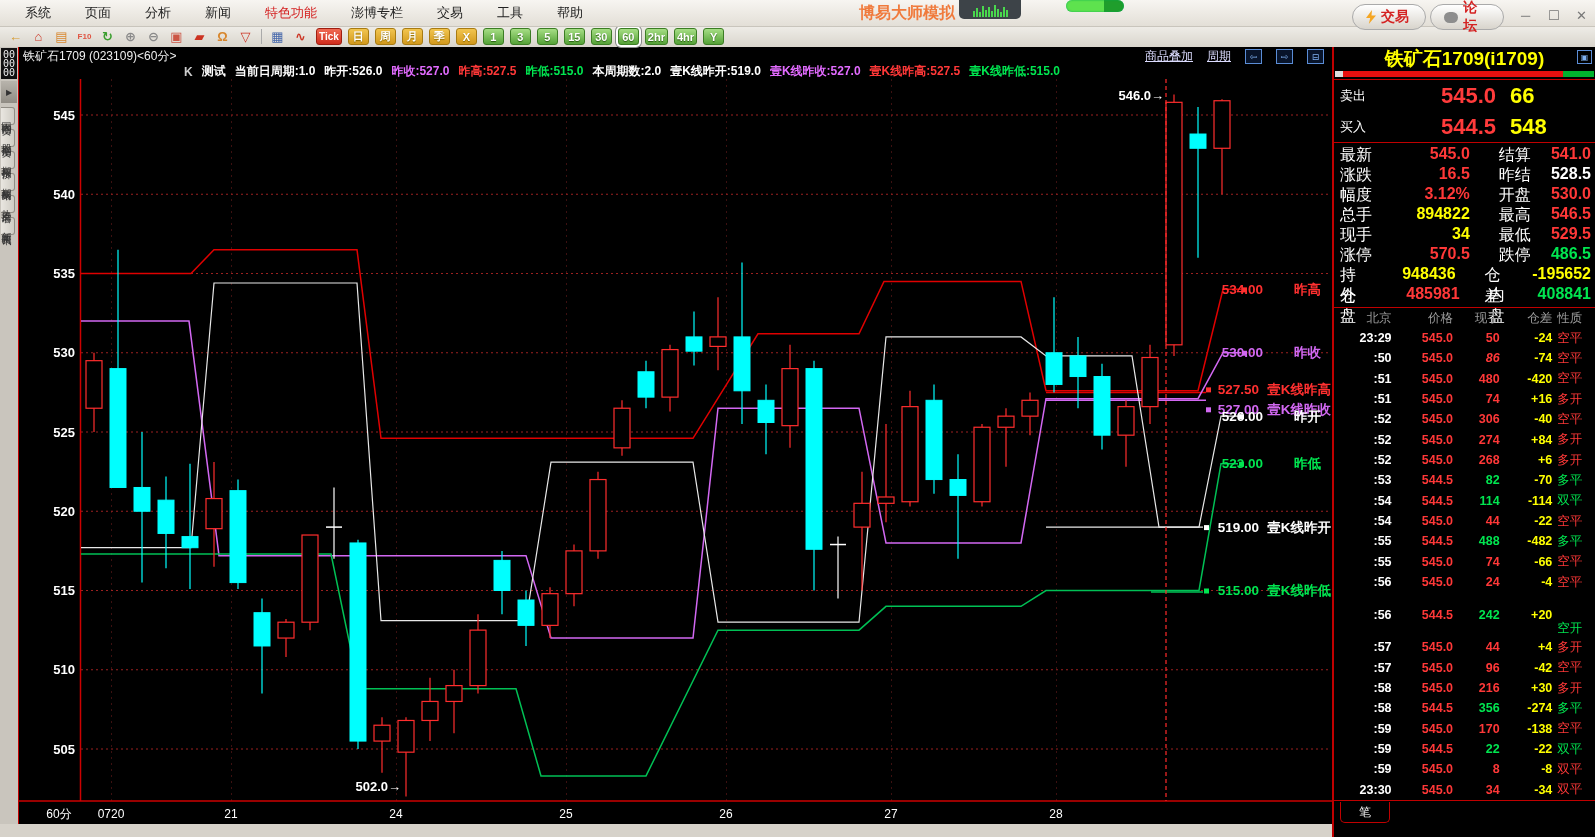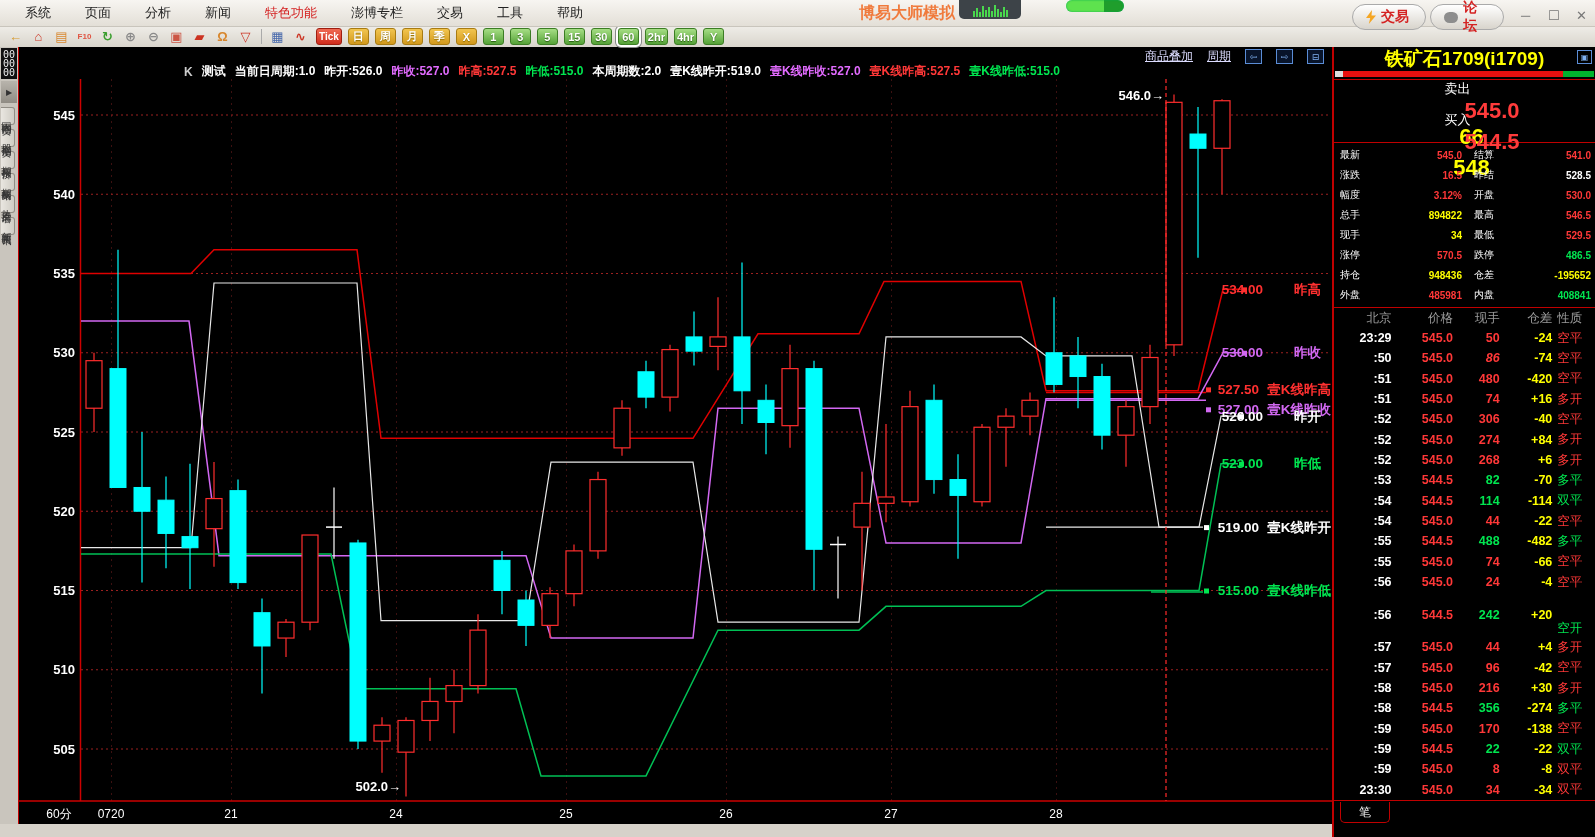--- a/index.html
+++ b/index.html
@@ -64,26 +64,26 @@
     border-left:2px solid #c00000;border-top:1px solid #c00000;box-sizing:border-box;}
   .rtitle{height:24px;display:flex;align-items:center;justify-content:center;position:relative;}
   .rtitle .txt{color:#ffff00;font-size:19px;font-weight:bold;letter-spacing:0px;}
   .rtitle .mini{position:absolute;right:3px;top:3px;width:13px;height:12px;border:1px solid #5b8dd6;
     color:#7fb0f0;font-size:8px;display:flex;align-items:center;justify-content:center;}
   .gauge{height:6px;margin:0 1px 2px 1px;display:flex;}
   .gauge .w{background:#ddd;width:3%;}
   .gauge .r{background:#e81010;}
   .gauge .g{background:#00b22d;}
   .rsep{height:0;border-top:1px solid #c00000;}
-  .bidask{height:31px;display:flex;align-items:center;flex-direction:column;}
+  .bidask{height:31px;display:flex;align-items:center;}
   .bidask .lbl{color:#fff;font-size:13px;width:46px;padding-left:6px;}
   .bidask .pr{color:#ff3b3b;font-size:22px;font-weight:bold;width:110px;text-align:right;}
   .bidask .vol{color:#ffff00;font-size:22px;font-weight:bold;margin-left:14px;}
   .stats{padding:2px 0;}
-  .srow{height:20px;display:flex;align-items:center;font-size:10px;font-weight:bold;}
+  .srow{height:20px;display:flex;align-items:flex-start;font-size:16px;font-weight:bold;gap:17px;}
   .srow .l{color:#fff;font-weight:normal;width:38px;padding-left:6px;}
   .srow .v1{width:84px;text-align:right;}
   .srow .l2{color:#fff;font-weight:normal;width:38px;padding-left:12px;}
   .srow .v2{flex:1;text-align:right;padding-right:4px;}
   .thead{height:20px;display:flex;align-items:center;color:#9a9a9a;font-size:12.5px;}
   .trows{height:472px;display:flex;flex-direction:column;}
   .trow{flex:1;display:flex;align-items:center;font-size:12.5px;font-weight:bold;}
   .c-time{width:58px;text-align:right;color:#fff;}
   .c-price{width:62px;text-align:right;}
   .c-vol{width:47px;text-align:right;}
@@ -187,20 +187,23 @@
         <div class="vtab">国内期货</div>
         <div class="vtab">股指期货</div>
         <div class="vtab">期权报价</div>
         <div class="vtab">期权策略</div>
         <div class="vtab">热点排名</div>
         <div class="vtab">新闻资讯</div>
       </div>
   </div>
 
   <div class="chartwin">
+    <div class="ctitle">
+      <span class="t">铁矿石1709 (023109)&lt;60分&gt;</span>
+    </div>
     <div class="clinks">
       <span class="clink">商品叠加</span>
       <span class="clink">周期</span>
       <span class="cbtn">⇦</span>
       <span class="cbtn">⇨</span>
       <span class="cbtn">⊟</span>
     </div>
     <div class="cinfo" id="chartInfo">
         <span style="color: rgb(204, 204, 204);">K</span>
         <span style="color: rgb(255, 255, 255);">测试</span>

